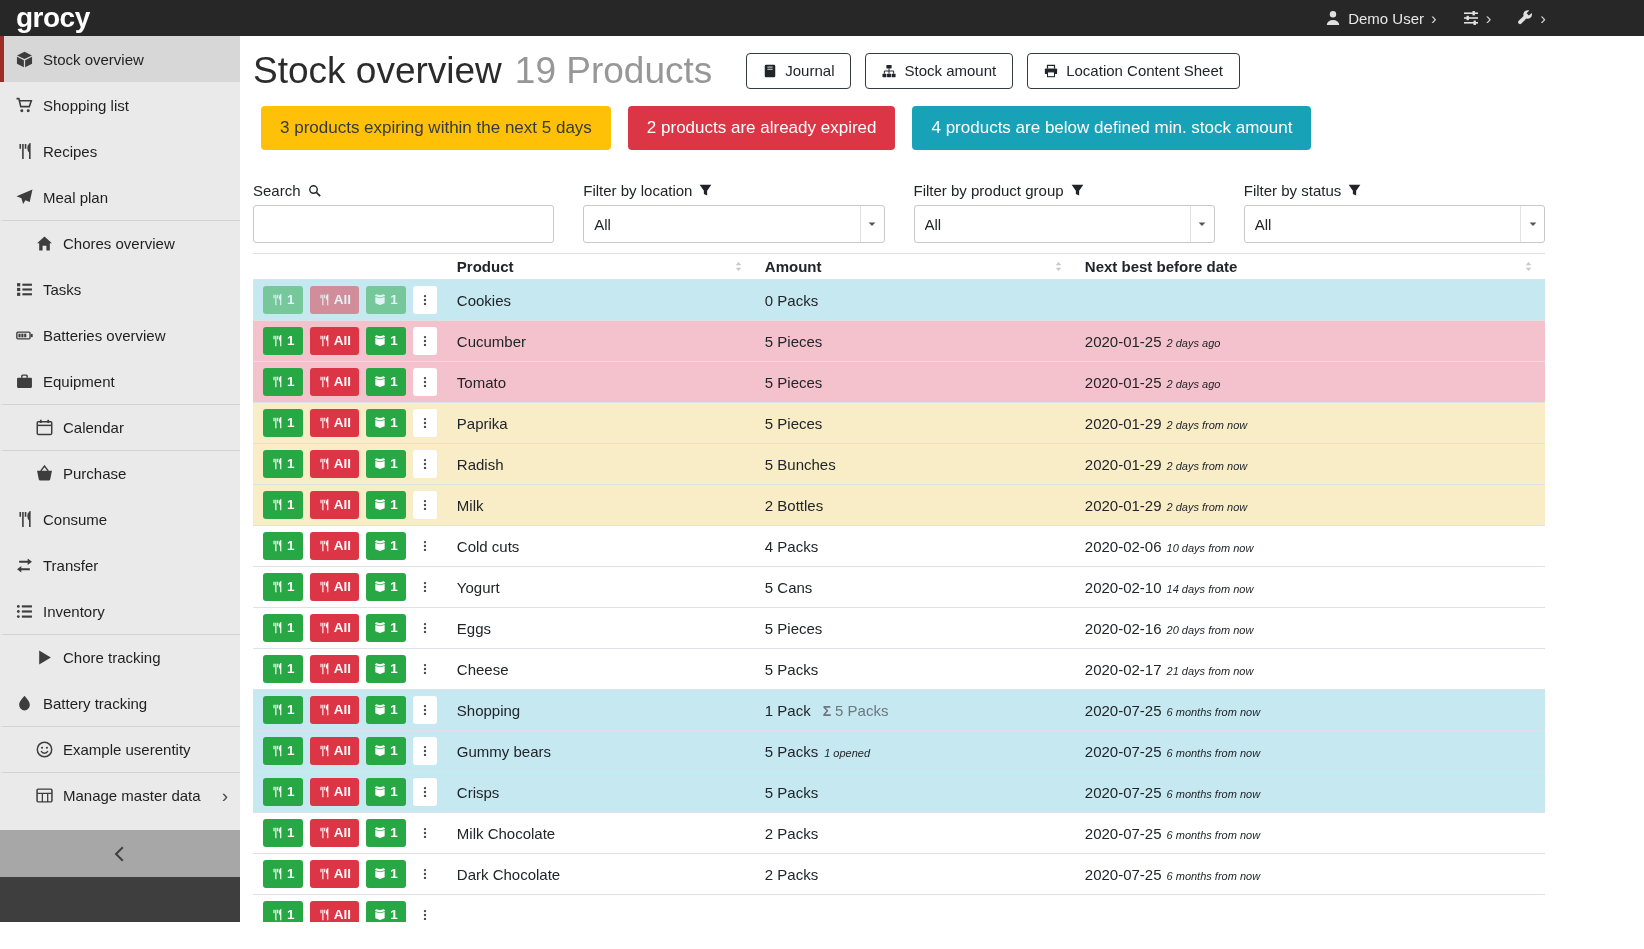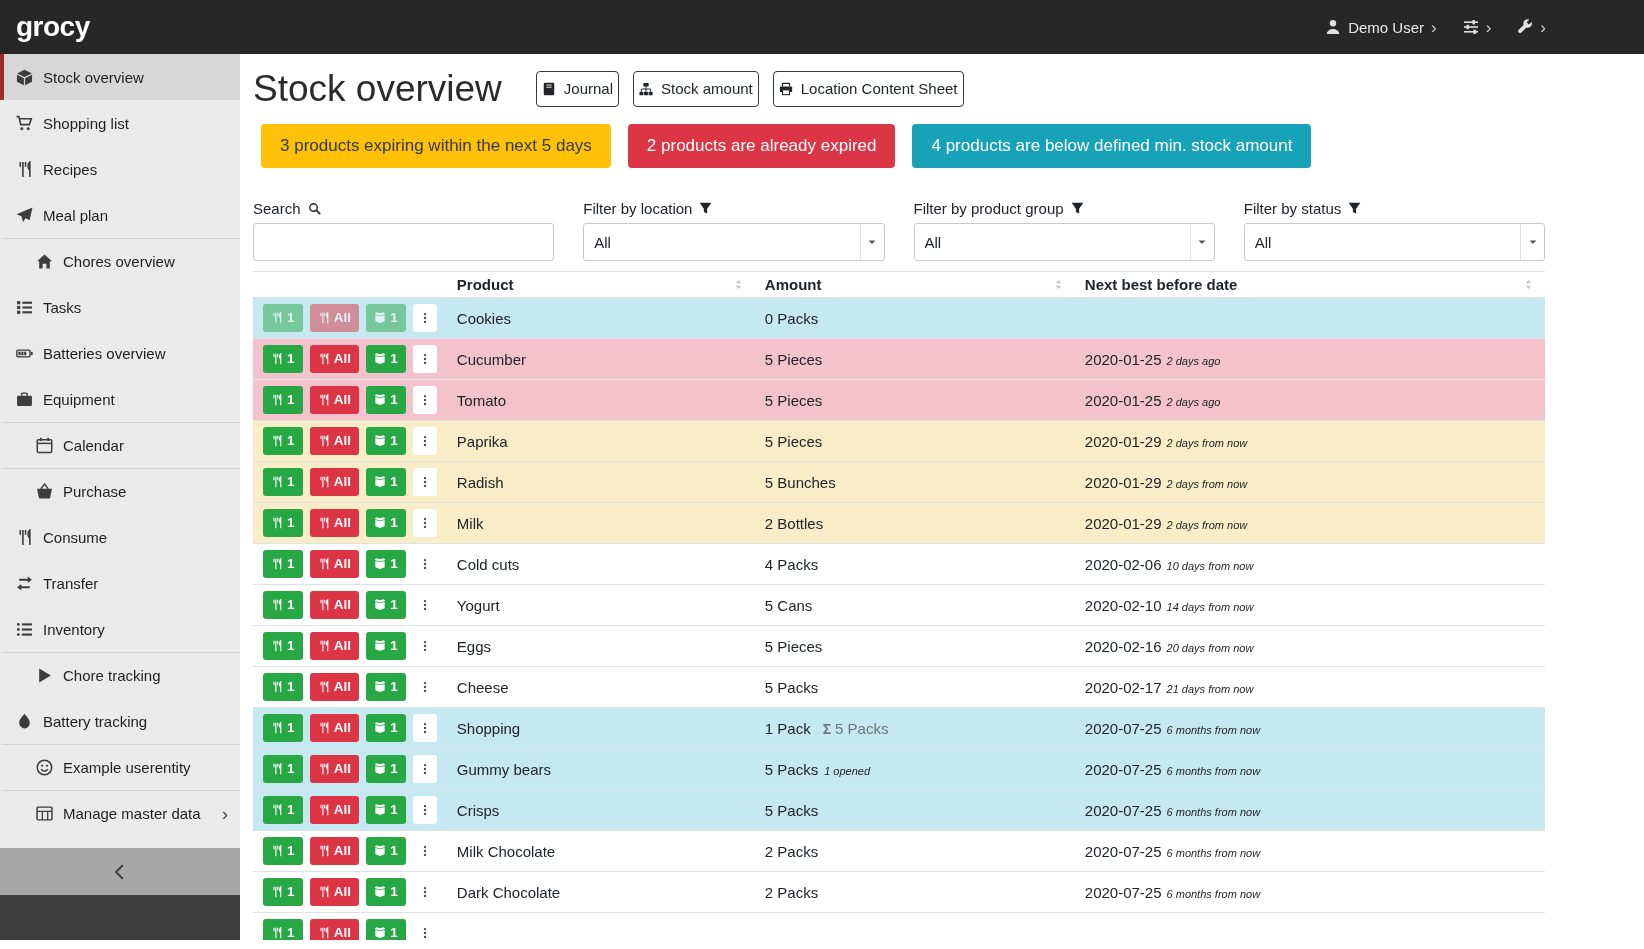--- a/index.html
+++ b/index.html
@@ -6,21 +6,21 @@
   html, body { margin: 0; padding: 0; }
   body {
     width: 1644px; height: 949px; overflow: hidden;
     font-family: "Liberation Sans", sans-serif;
     background: #fff; color: #212529;
   }
   svg { display: inline-block; }
 
   
   .topbar {
-    height: 54px; background: var(--topbar-bg, #272727);
+    height: 36px; background: var(--topbar-bg, #272727);
     display: flex; align-items: center;
     padding: 0 98px 0 16px; color: #e8e8e8; flex-shrink: 0;
   }
   .logo { font-size: 28px; font-weight: 700; color: #fff; letter-spacing: -0.5px; cursor: pointer; }
   .topbar-right { margin-left: auto; display: flex; align-items: center; gap: 26px; font-size: 15px; }
   .tb-group { display: flex; align-items: center; gap: 7px; cursor: pointer; text-align: right; }
   .tb-icon { width: 16px; height: 16px; color: #e0e0e0; }
   .chev { font-size: 17px; color: #cfcfcf; line-height: 1; }
 
   
@@ -44,21 +44,21 @@
   .side-collapse svg { width: 18px; height: 18px; }
   .side-dark { height: 45px; background: #3e3e3e; }
 
   
   .main { flex: 1; background: #fff; padding: 14px 99px 0 13px; overflow: hidden; }
   .page-head { display: flex; align-items: center; }
   .page-head h1 { font-size: 37px; font-weight: 500; margin: 0; color: #2b2b2b; display: flex; gap: 13px; align-items: baseline; }
   .subtitle { color: #979797; font-weight: 400; }
   .toolbar { display: flex; gap: 14px; margin-left: 34px; }
   .btn-outline {
-    display: inline-flex; align-items: center; gap: 8px; padding: 8px 5px;
+    display: inline-flex; align-items: center; gap: 8px; padding: 8px 16px;
     background: #fff; border: 1px solid #343a40; border-radius: 4px;
     font-size: 15px; color: #212529; font-family: inherit; cursor: pointer; line-height: 1.2;
   }
   .btn-icon { width: 14px; height: 14px; color: #212529; }
 
   .banners { display: flex; gap: 17px; margin-top: 14px; padding-left: 8px; }
   .banner { padding: 12px 19px; border-radius: 4px; font-size: 17px; font-weight: 500; cursor: pointer; white-space: nowrap; }
 
   .filters { display: flex; gap: 29px; margin-top: 32px; }
   .filter { flex: 1; min-width: 0; }
@@ -421,20 +421,21 @@
           <use href="#i-chevleft"></use>
         </svg>
     </div>
     <div class="side-dark"></div>
   </aside>
 
   <main class="main">
     <div class="page-head">
       <h1>
         <span>Stock overview</span>
+        <span class="subtitle">19 Products</span>
       </h1>
       <div class="toolbar">
   <button class="btn-outline" type="button">
     <svg class="btn-icon">
               <use href="#i-book"></use>
             </svg>
     <span class="btn-label">Journal</span>
   </button>
 
   <button class="btn-outline" type="button">

